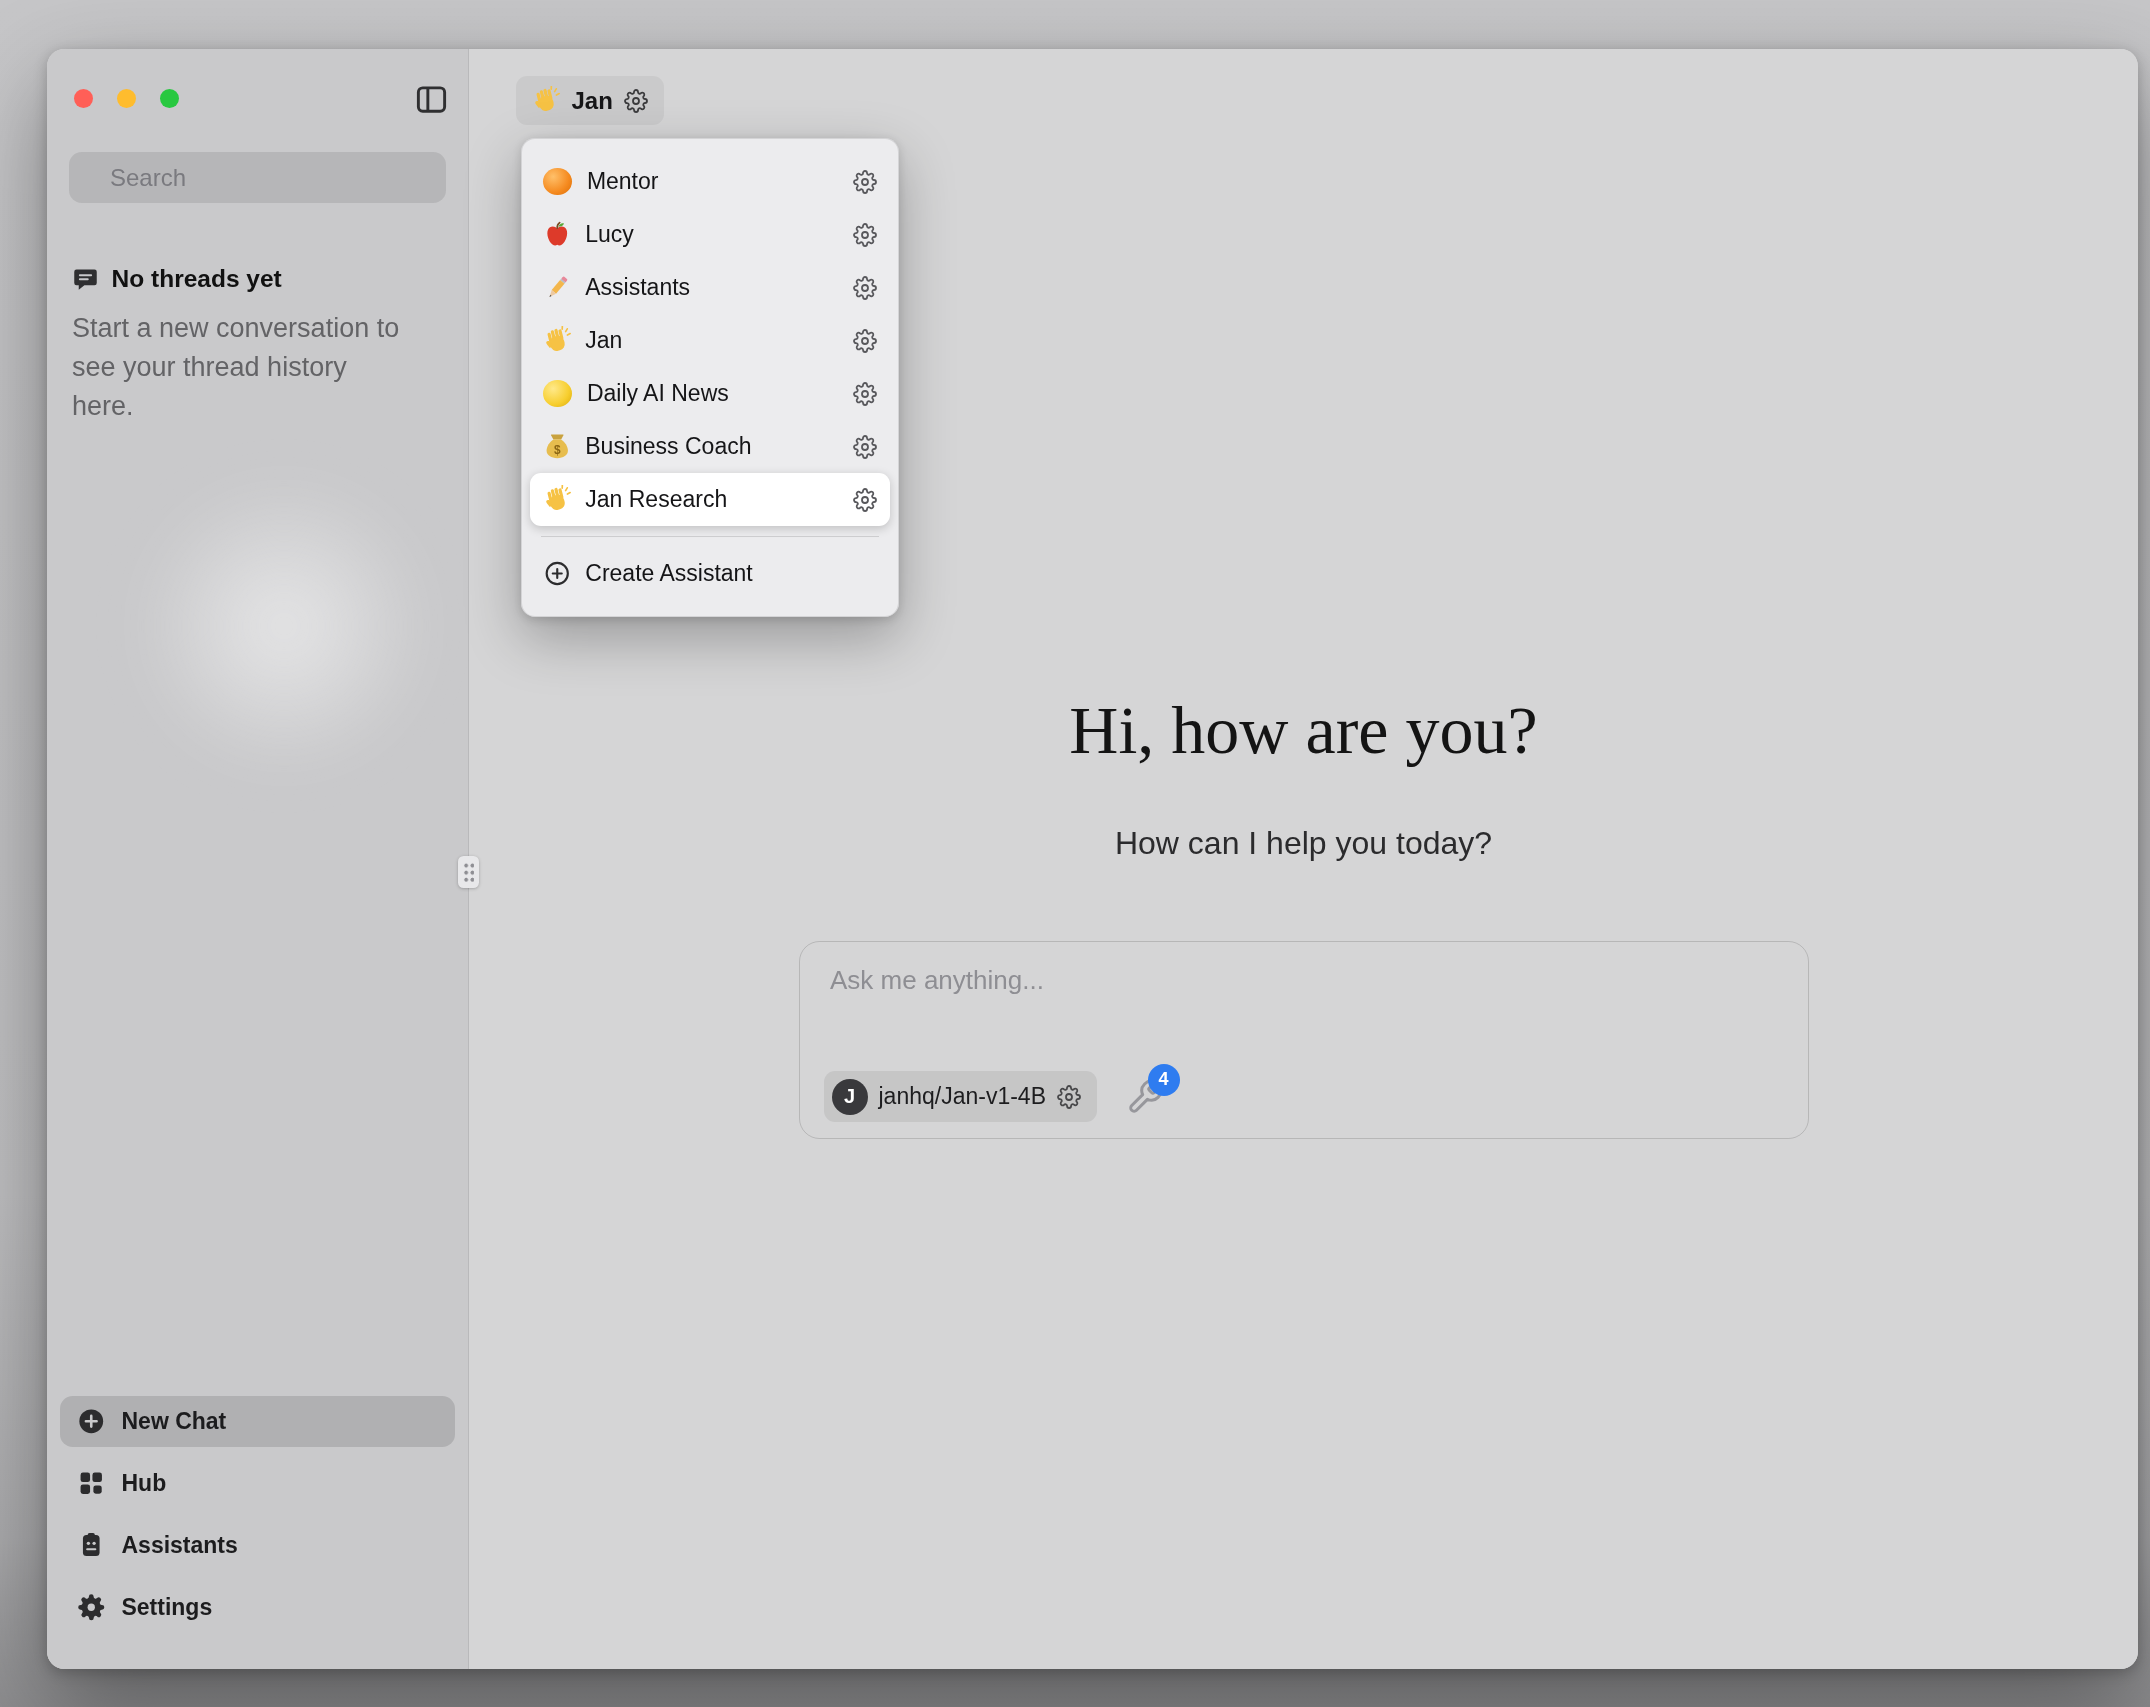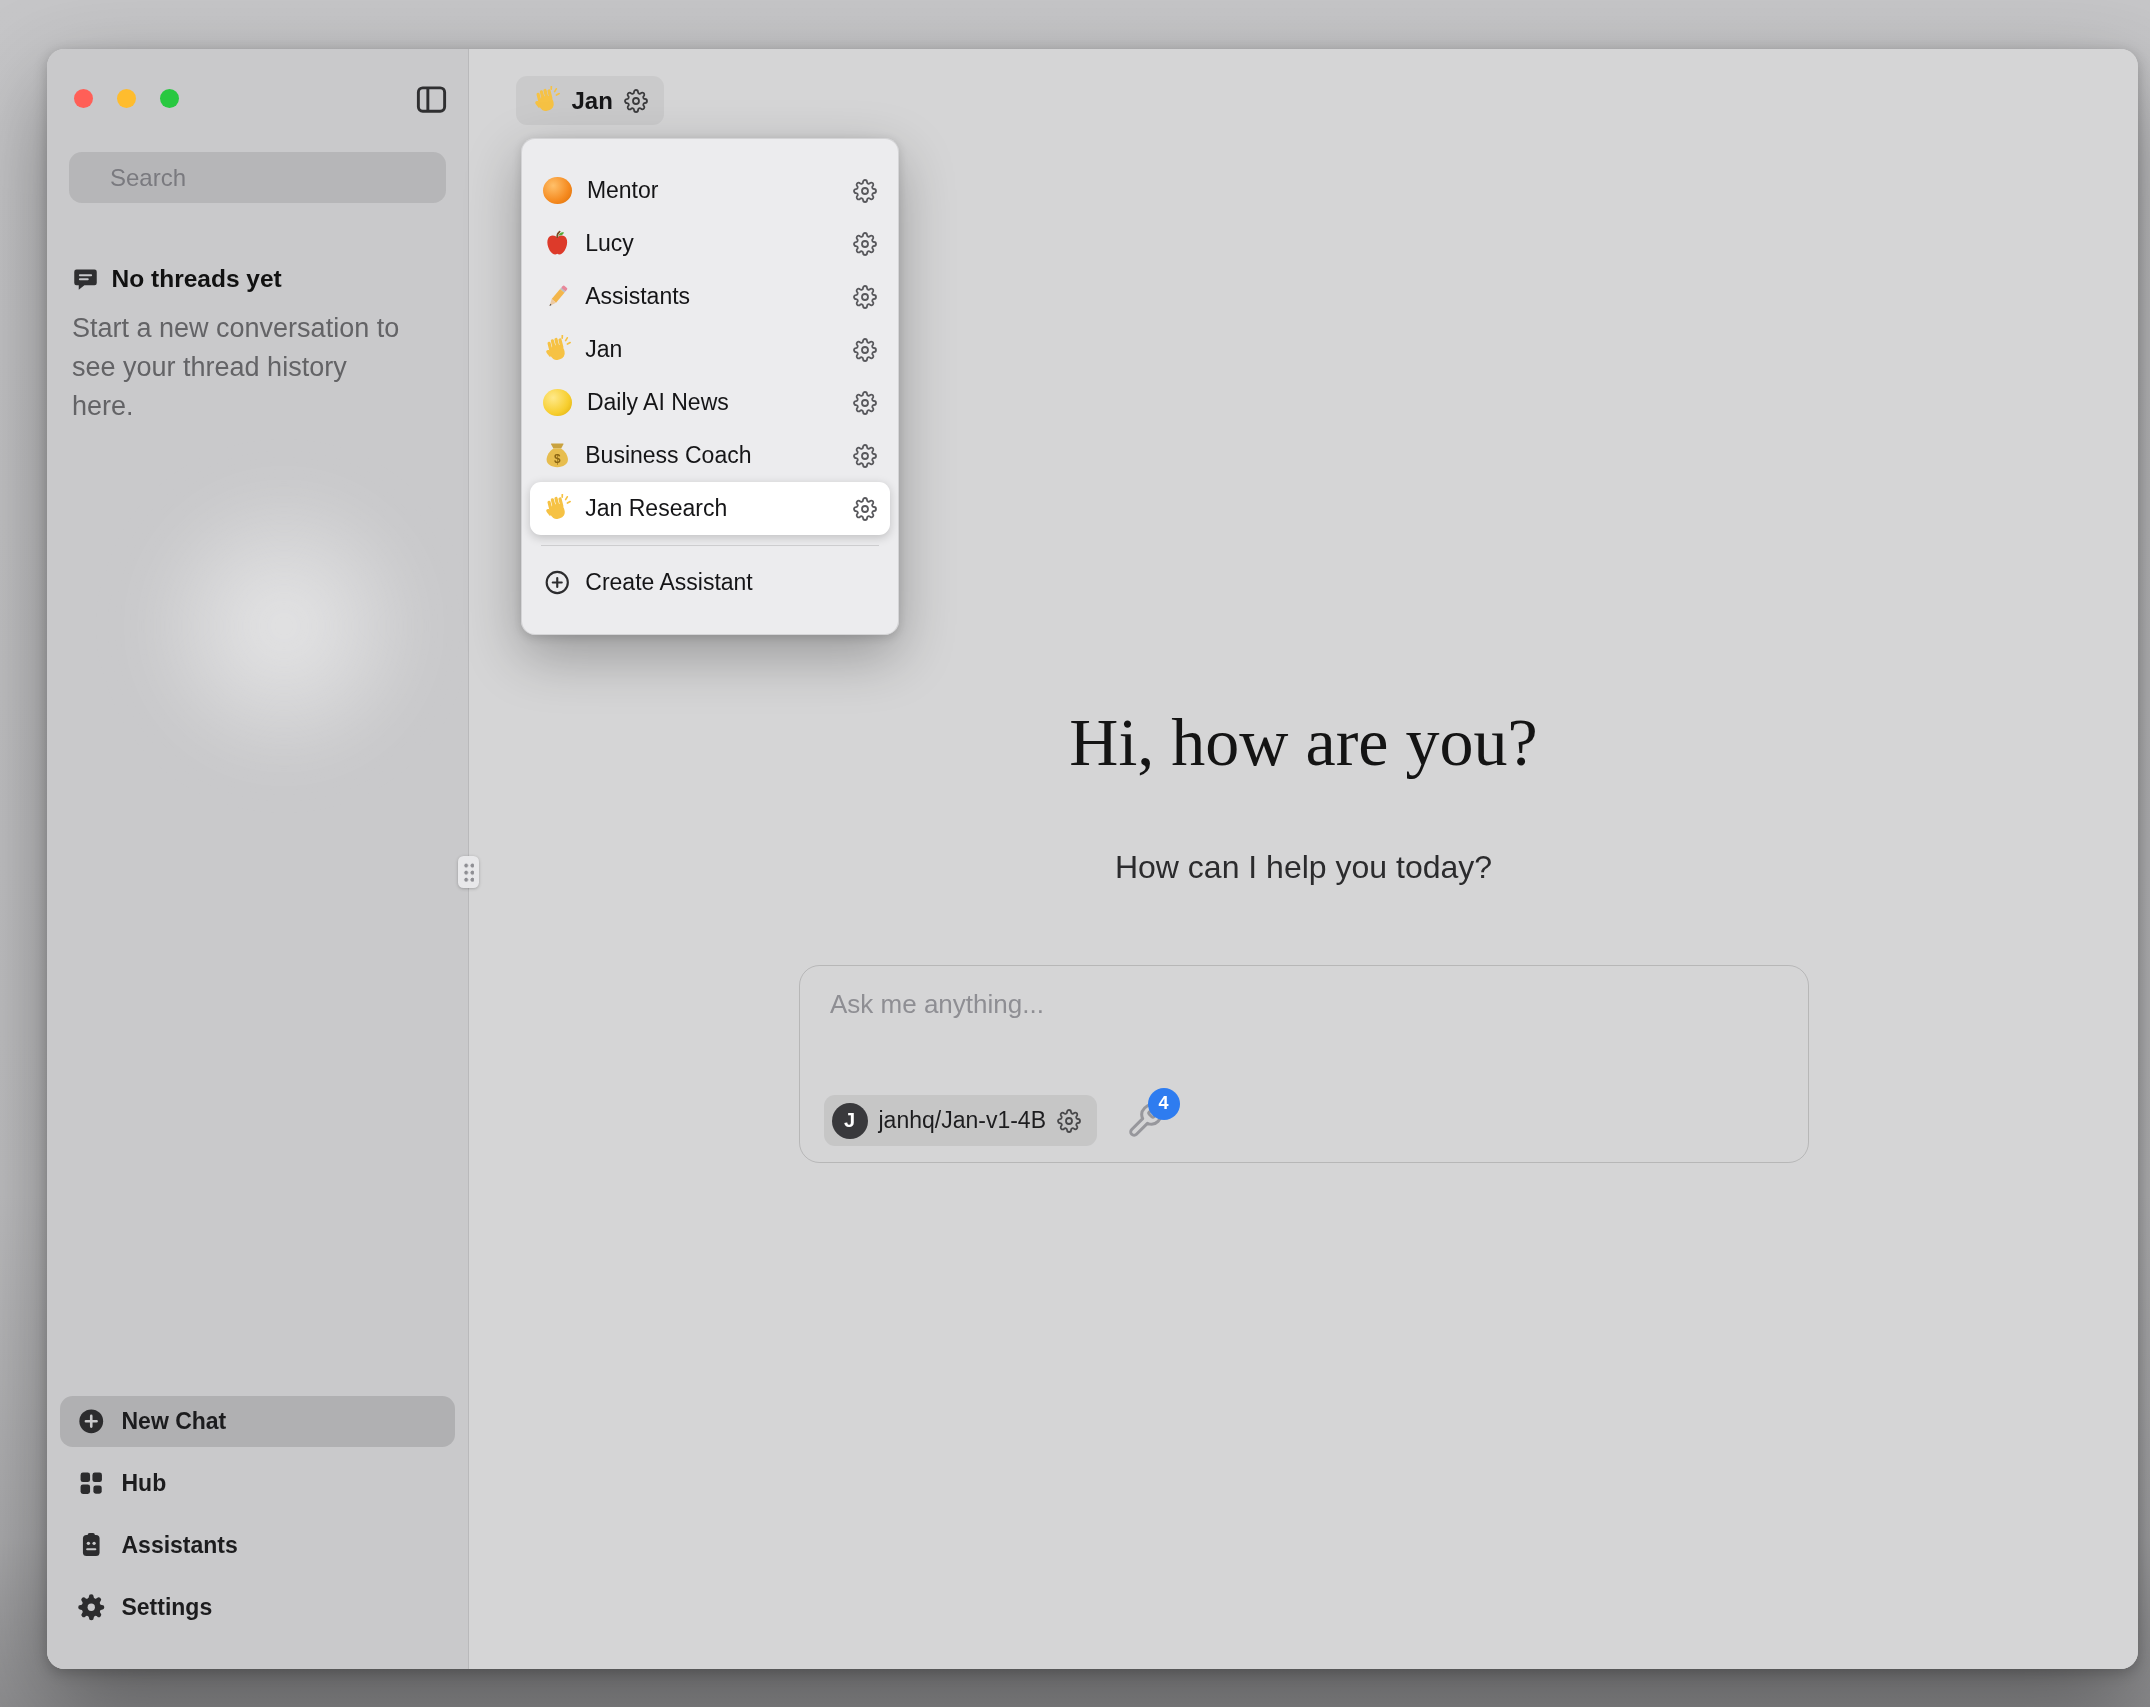--- a/index.html
+++ b/index.html
@@ -30,35 +30,35 @@
   .nav-item{height:51px;margin-top:11px;display:flex;align-items:center;gap:16px;padding:0 17.4px;
     border-radius:12.6px;font-size:23px;font-weight:600;color:#1c1c1e;}
   .nav-item.active{background:rgba(0,0,0,.12);}
   .nav-ic{width:28.5px;height:28.5px;color:#2c2c2e;flex:0 0 28.5px;}
   
   .main{flex:1;background:#d5d5d6;position:relative;}
   .switcher{position:absolute;left:47px;top:27px;height:49px;display:flex;align-items:center;
     gap:11px;padding:0 16px;background:rgba(0,0,0,.05);border-radius:11px;
     font-size:24px;font-weight:600;color:#161618;}
   .menu{position:absolute;left:52px;top:89px;width:360px;background:rgba(236,236,238,.97);
-    border:0.8px solid rgba(0,0,0,.10);border-radius:14.2px;padding:25px 8px;z-index:10;
+    border:0.8px solid rgba(0,0,0,.10);border-radius:14.2px;padding:16px 8px;z-index:10;
     box-shadow:0 20.6px 55px rgba(0,0,0,.28),0 2.4px 9.5px rgba(0,0,0,.14);}
   .menu-row{height:53px;display:flex;align-items:center;gap:14.2px;padding:0 12.6px;border-radius:11px;
     font-size:23px;font-weight:500;color:#151517;}
   .menu-row.active{background:#ffffff;box-shadow:0 2.4px 9.5px rgba(0,0,0,.18);}
   .m-ic{width:28.5px;height:28.5px;flex:0 0 28.5px;display:inline-block;}
   .m-label{flex:1;}
   .row-gear{width:24px;height:24px;color:#58585c;flex:0 0 24px;}
   .sep{height:1.6px;background:rgba(0,0,0,.12);margin:9.5px 11px;}
   .dot{width:27px;height:27px;border-radius:50%;display:inline-block;margin:0.8px;}
   .dot.orange{background:radial-gradient(circle at 35% 32%,#ffc06a,#f58a1f 60%,#d96c06);}
   .dot.yellow{background:radial-gradient(circle at 35% 32%,#ffe98a,#f7ce2e 60%,#d9a90a);}
   
   .hero{position:absolute;left:0;right:0;top:643px;display:flex;flex-direction:column;align-items:center;}
-  .hero h1{margin:16px;font-family:"Liberation Serif","DejaVu Serif",serif;font-weight:500;
+  .hero h1{margin:4px;font-family:"Liberation Serif","DejaVu Serif",serif;font-weight:500;
     font-size:68px;line-height:1;color:#141414;}
   .hero .sub{margin-top:56px;font-size:32px;line-height:1.2;color:#2b2b2d;}
   .composer{margin-top:79px;width:1010px;height:198px;border:1.6px solid rgba(0,0,0,.14);
     border-radius:20.6px;position:relative;box-sizing:border-box;}
   .composer textarea{position:absolute;left:28.5px;top:20.6px;right:28.5px;height:87px;border:none;
     outline:none;background:transparent;resize:none;font:26px "Liberation Sans",sans-serif;color:#1d1d1f;}
   .composer textarea::placeholder{color:#8e8e93;}
   .chip-row{position:absolute;left:24px;bottom:16px;display:flex;align-items:center;}
   .model-chip{height:51px;display:flex;align-items:center;gap:11px;padding:0 16px 0 8px;
     background:rgba(0,0,0,.07);border-radius:11px;}

